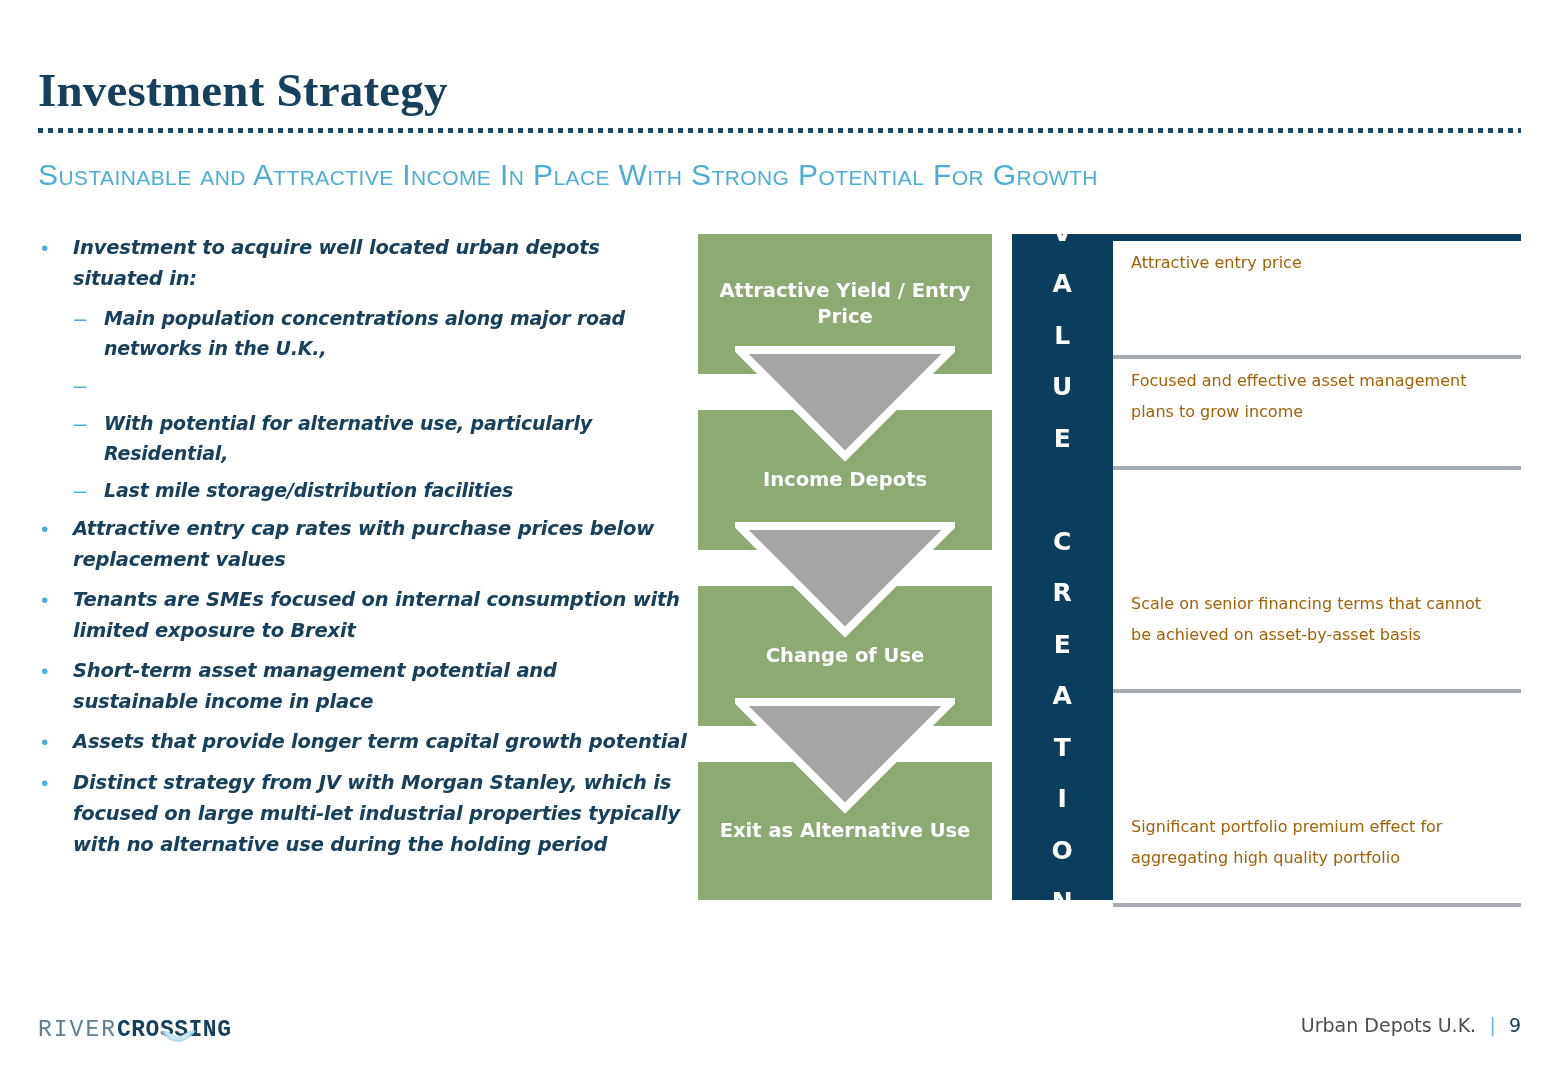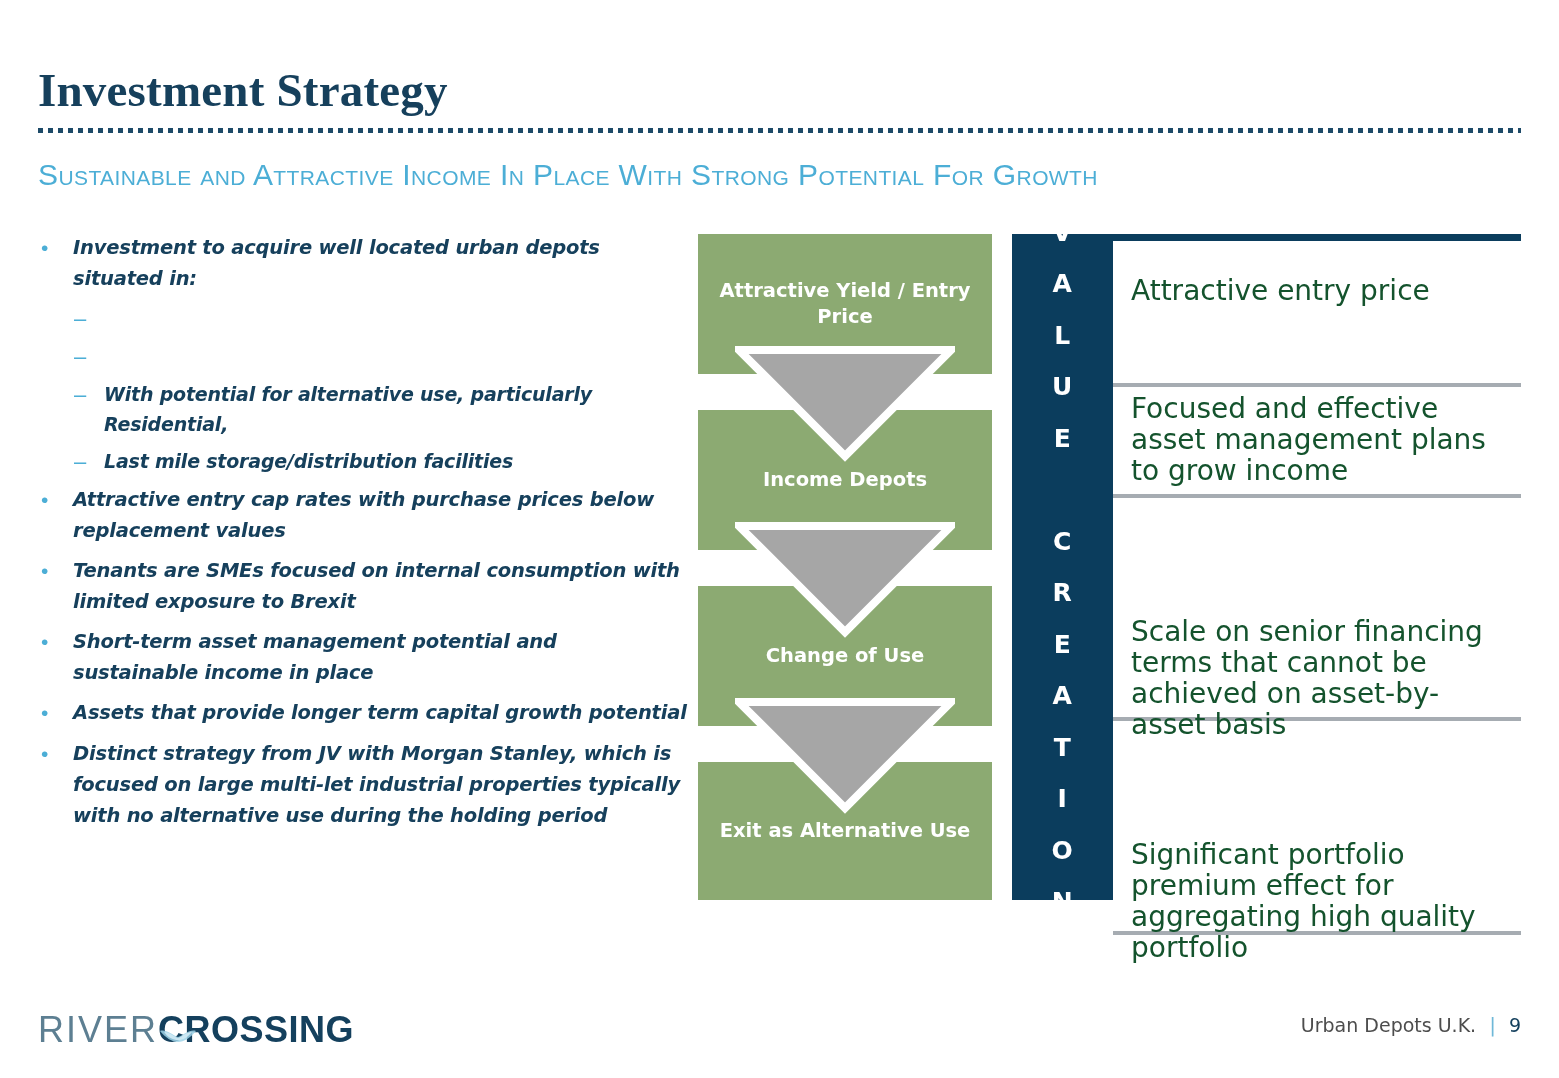--- a/index.html
+++ b/index.html
@@ -172,46 +172,45 @@
     box-sizing: border-box;
   }
   .value-item {
     position: absolute;
     left: 0;
     width: 408px;
     box-sizing: border-box;
     padding: 6px 16px 0 18px;
     font-family: "DejaVu Sans", sans-serif;
     font-weight: normal;
-    color: #14532d;
-    font-size: 28px;
+    color: #a16207;
+    font-size: 16px;
     line-height: 31px;
     border-bottom: 4px solid #a6acb2;
-    margin-top: 28px;
   }
   #value-item-0 { top: 0px;   height: 118px; }
   #value-item-1 { top: 118px; height: 111px; }
   #value-item-2 { top: 229px; height: 112px; }
   #value-item-3 { top: 341px; height: 111px; }
   #value-item-4 { top: 452px; height: 112px; }
   #value-item-5 { top: 564px; height: 102px; }
 
   
   #logo {
     position: absolute;
     left: 38px;
     top: 1009px;
     height: 42px;
     display: flex;
     align-items: center;
   }
   #logo-text {
     position: relative;
-    font-family: Liberation Sans, sans-serif;
-    font-size: 36px;
+    font-family: Liberation Mono, monospace;
+    font-size: 23px;
     line-height: 42px;
     letter-spacing: 0.4px;
     white-space: nowrap;
     z-index: 2;
   }
   #logo-river {
     font-weight: normal;
     color: #5d7f92;
     letter-spacing: 2px;
   }
@@ -256,20 +255,21 @@
 <div id="title-rule"></div>
 <div id="slide-subtitle">Sustainable and Attractive Income In Place With Strong Potential For Growth</div>
 
 <div id="bullet-column">
   <div class="bullet-row level1">
     <span class="bullet-mark">•</span>
     <span class="bullet-text">Investment to acquire well located urban depots situated in:</span>
   </div>
   <div class="bullet-row level2">
     <span class="bullet-mark">–</span>
+    <span class="bullet-text">Main population concentrations along major road networks in the U.K.,</span>
   </div>
   <div class="bullet-row level2">
     <span class="bullet-mark">–</span>
   </div>
   <div class="bullet-row level2">
     <span class="bullet-mark">–</span>
     <span class="bullet-text">With potential for alternative use, particularly Residential,</span>
   </div>
   <div class="bullet-row level2">
     <span class="bullet-mark">–</span>

